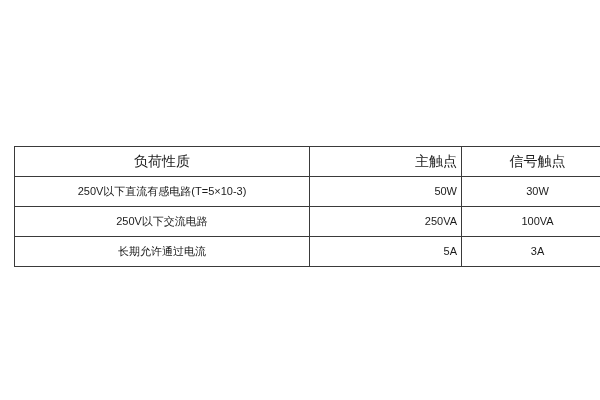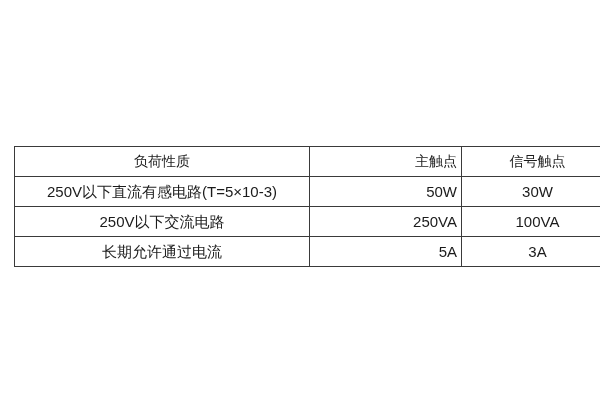--- a/index.html
+++ b/index.html
@@ -25,21 +25,21 @@
     top: 146px;
     width: 572px;
     border-collapse: collapse;
     table-layout: fixed;
   }
   #spec-table td {
     border: 1px solid #3a3a3a;
     height: 29px;
     text-align: center;
     vertical-align: middle;
-    font-size: 15px;
+    font-size: 11px;
     color: #1b1b1b;
     font-family: "Liberation Sans", sans-serif;
     padding: 0 4px;
     line-height: 1.2;
     white-space: nowrap;
     overflow: hidden;
   }
   #spec-table td.col-desc {
     width: 286px;
   }

